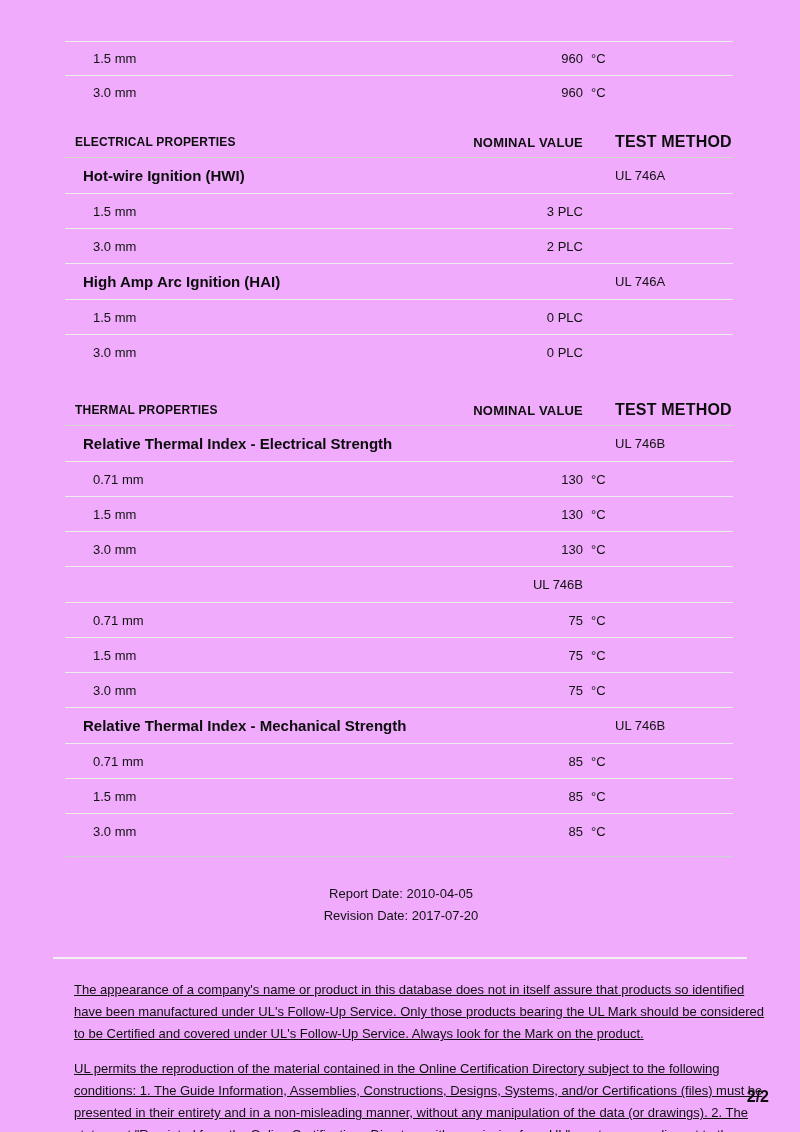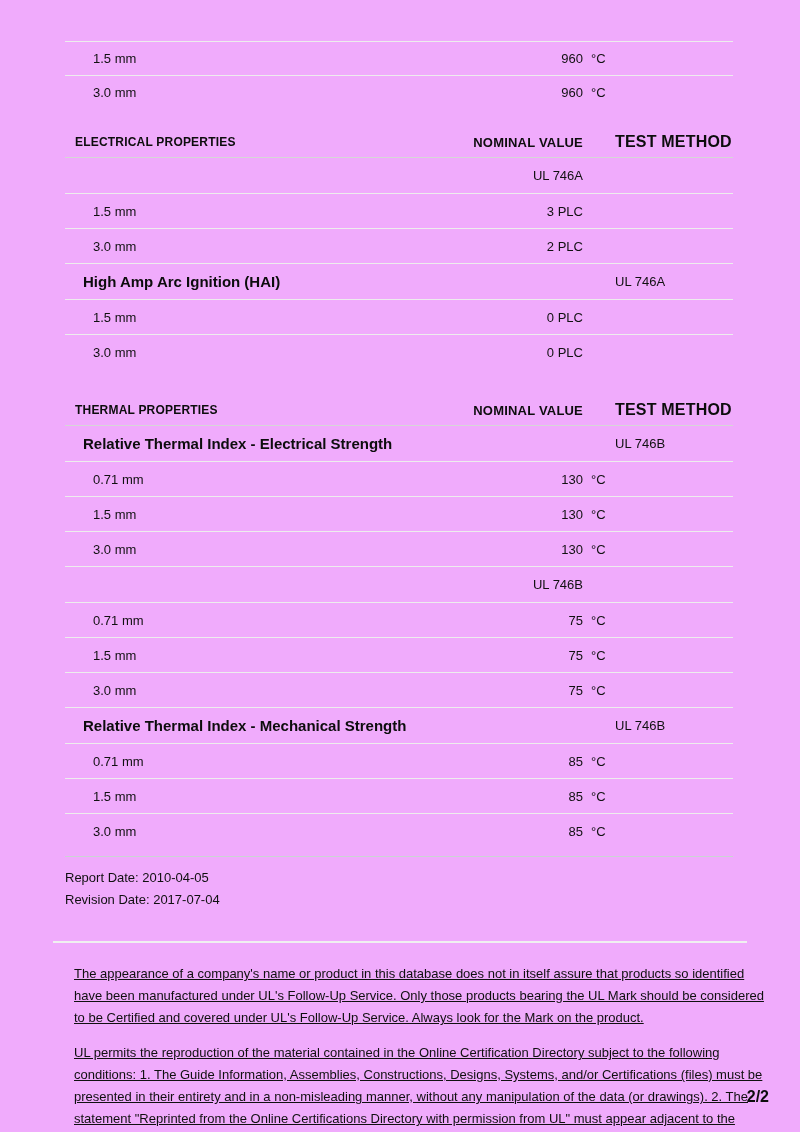--- a/index.html
+++ b/index.html
@@ -30,21 +30,21 @@
   .lbl{padding-left:28px;font-size:13px;}
   .lbl.g{padding-left:18px;font-size:15px;font-weight:700;color:#0d0d0d;}
   .lbl.h{padding-left:10px;}
   .h{font-size:12px;font-weight:700;letter-spacing:.2px;color:#0d0d0d;}
   .val{justify-self:end;position:relative;font-size:13px;white-space:nowrap;}
   .val .unit{position:absolute;left:calc(100% + 8px);top:0;white-space:nowrap;}
   .val.h{position:static;}
   .mth{padding-left:32px;font-size:13px;white-space:nowrap;}
   .mth.h{font-size:16px;}
   
-  .report{margin-left:65px;width:672px;margin-top:10px;text-align:left;
+  .report{margin-left:65px;width:672px;margin-top:26px;text-align:center;
           font-size:13px;line-height:22px;color:#101010;}
   
   .divider{margin-left:53px;width:694px;margin-top:30px;border-top:2px solid #f0f0f0;}
   .para{margin-left:74px;width:694px;font-size:13px;line-height:22px;color:#101010;text-decoration:underline;}
   .para.p1{margin-top:20px;}
   .para.p2{margin-top:10px;}
   .pagenum{position:absolute;top:1088px;right:31px;font-size:16px;font-weight:700;color:#0d0d0d;}
 </style>
 </head>
 <body>
@@ -65,20 +65,21 @@
   </div>
 
   <div class="tbl tbl-elec">
     <div class="row head">
       <span class="lbl h">ELECTRICAL PROPERTIES</span>
       <span class="val h">NOMINAL VALUE</span>
       <span class="mth h">TEST METHOD</span>
     </div>
 
     <div class="row group first">
+      <span class="lbl g">Hot-wire Ignition (HWI)</span>
       <span class="val"></span>
       <span class="mth">UL 746A</span>
     </div>
     <div class="row sub">
       <span class="lbl">1.5 mm</span>
       <span class="val"><span>3 PLC</span><span class="unit"></span></span>
       <span class="mth"></span>
     </div>
     <div class="row sub">
       <span class="lbl">3.0 mm</span>
@@ -168,21 +169,21 @@
     </div>
     <div class="row sub">
       <span class="lbl">3.0 mm</span>
       <span class="val"><span>85</span><span class="unit">°C</span></span>
       <span class="mth"></span>
     </div>
   </div>
 
   <div class="report">
     <div>Report Date: 2010-04-05</div>
-    <div>Revision Date: 2017-07-04</div>
+    <div>Revision Date: 2017-07-20</div>
   </div>
 
   <div class="divider"></div>
   <p class="para p1">The appearance of a company's name or product in this database does not in itself assure that products so identified have been manufactured under UL's Follow-Up Service. Only those products bearing the UL Mark should be considered to be Certified and covered under UL's Follow-Up Service. Always look for the Mark on the product.</p>
   <p class="para p2">UL permits the reproduction of the material contained in the Online Certification Directory subject to the following conditions: 1. The Guide Information, Assemblies, Constructions, Designs, Systems, and/or Certifications (files) must be presented in their entirety and in a non-misleading manner, without any manipulation of the data (or drawings). 2. The statement "Reprinted from the Online Certifications Directory with permission from UL" must appear adjacent to the extracted material. In addition, the reprinted material must include a copyright notice in the following format: "© 2020 UL LLC"</p>
 
   <div class="pagenum">2/2</div>
 </div>
 
 </body></html>

